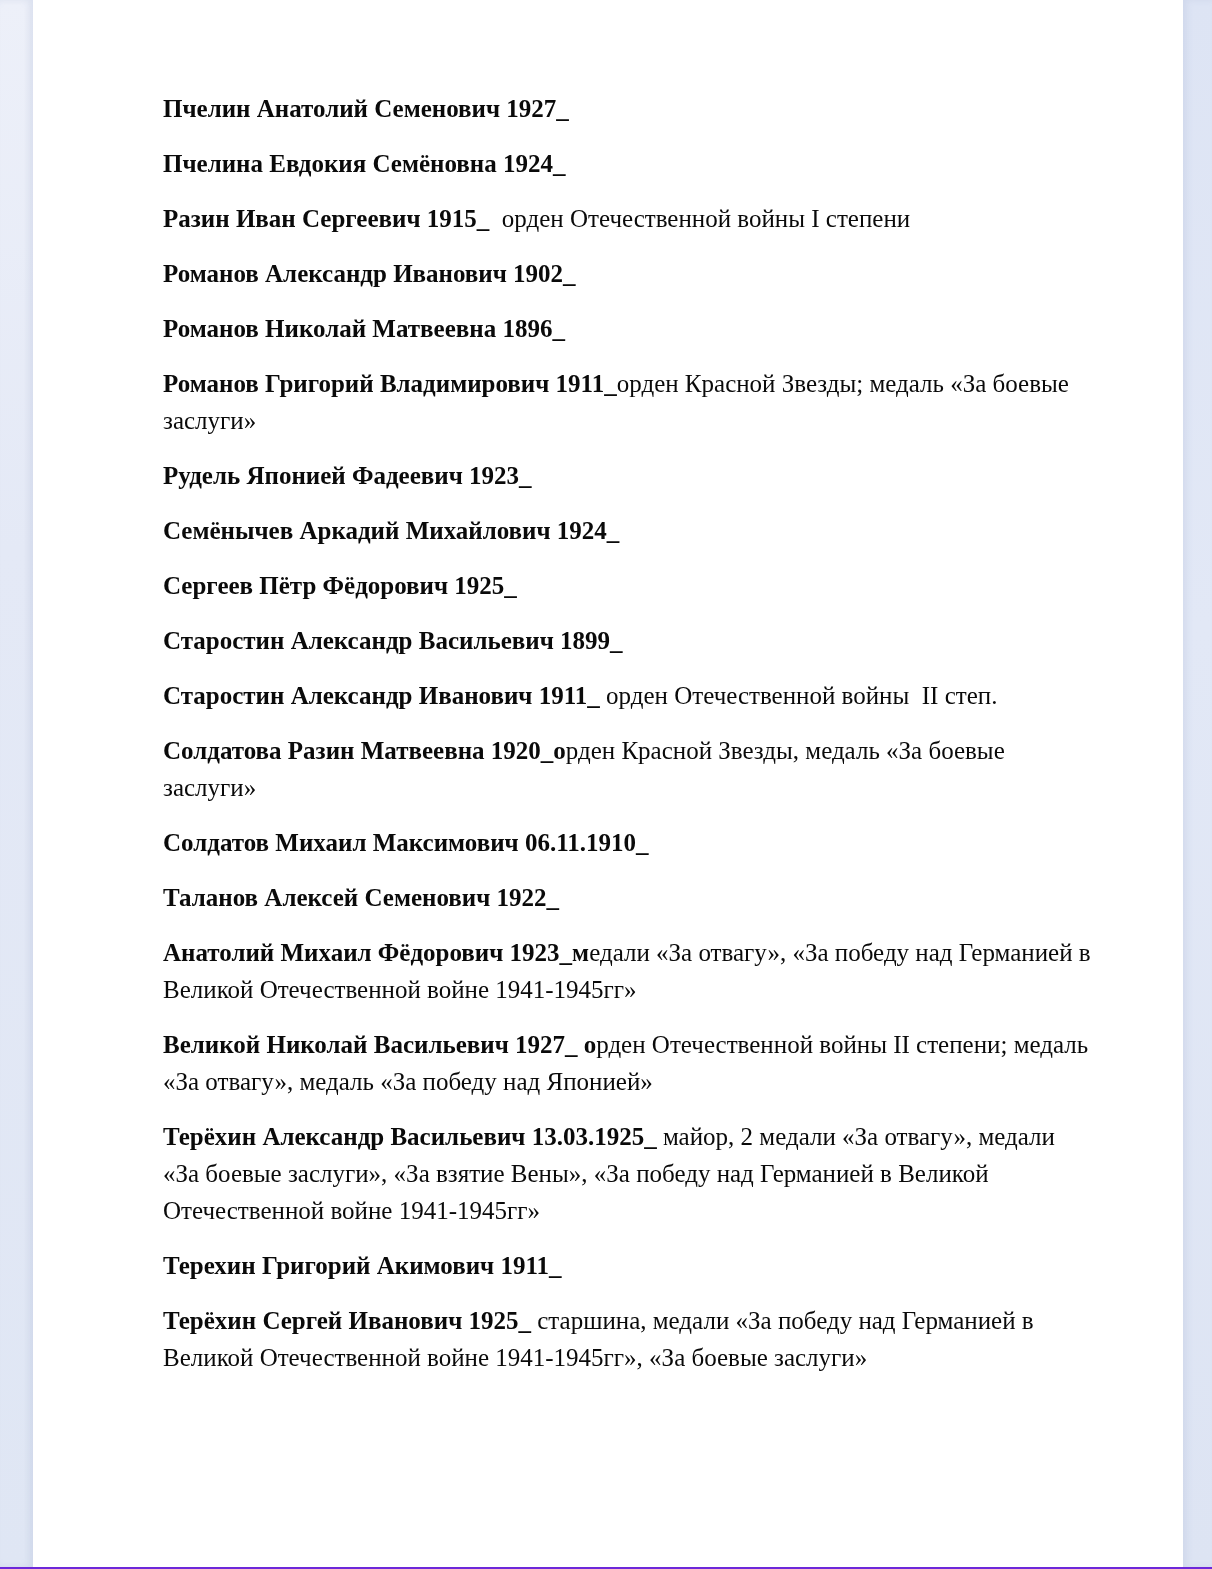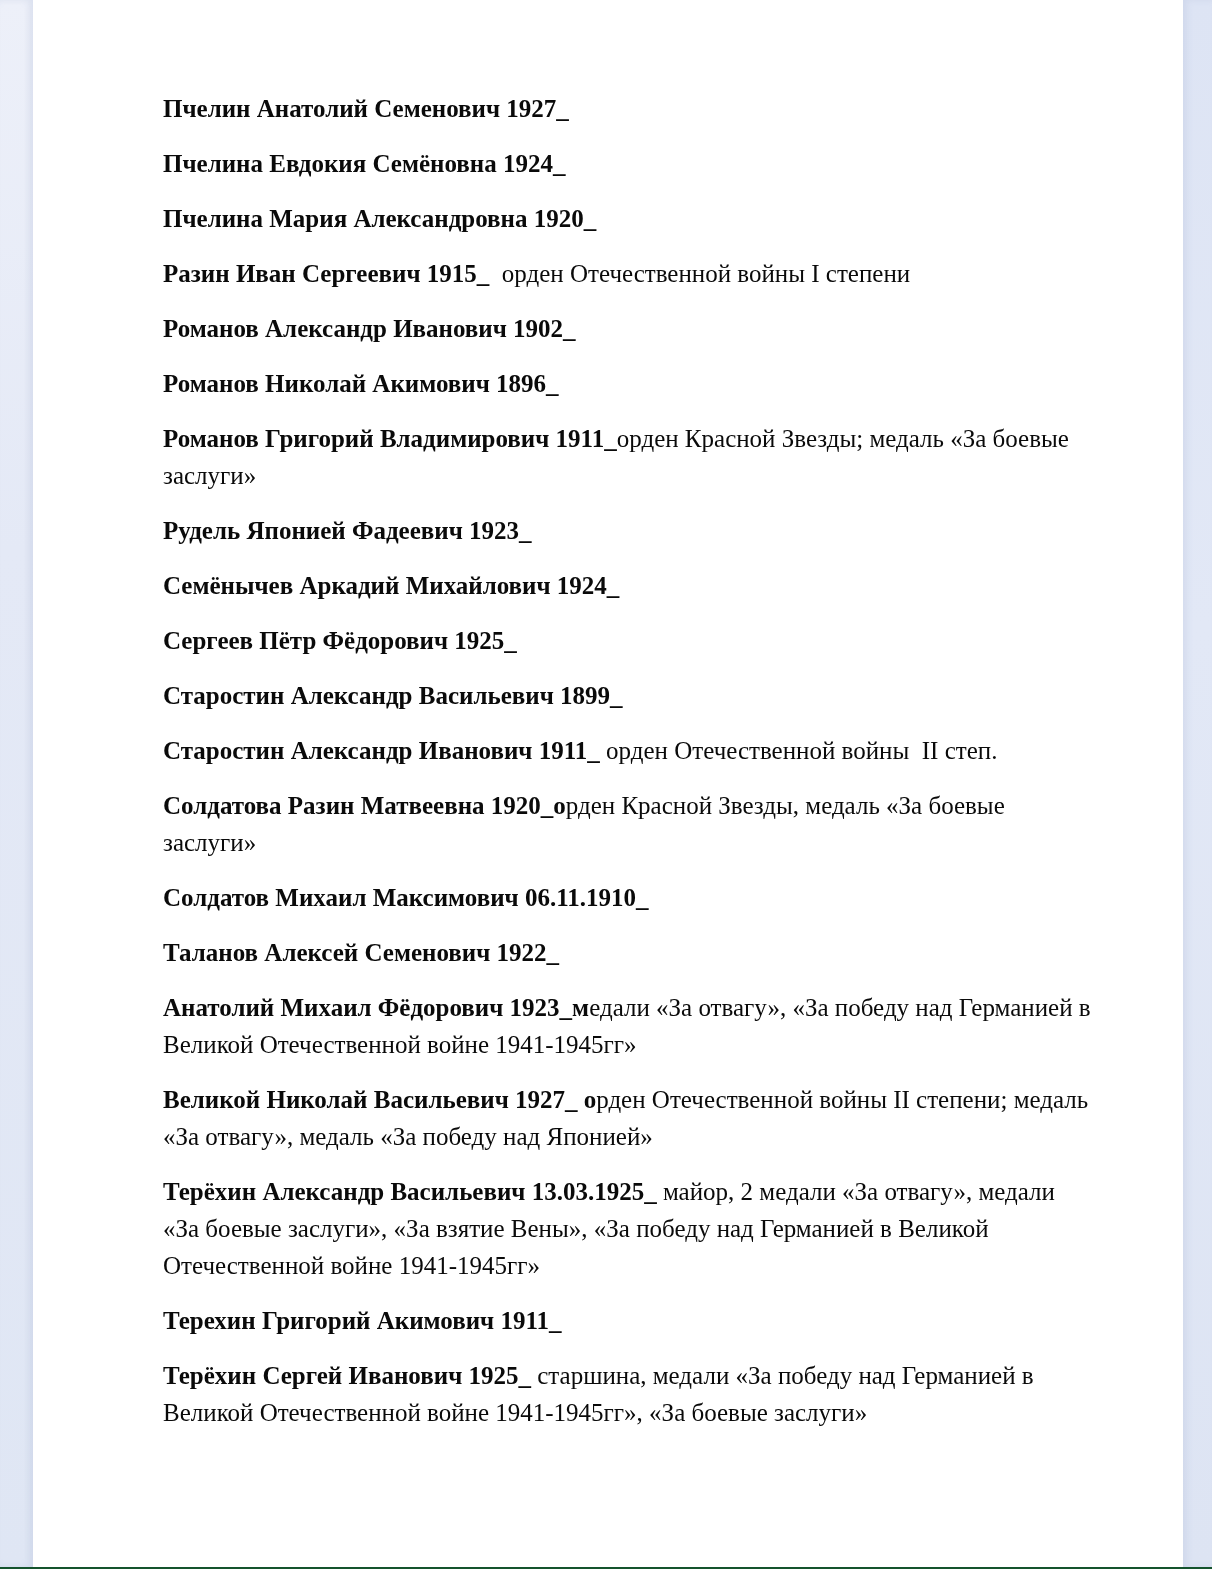--- a/index.html
+++ b/index.html
@@ -9,21 +9,21 @@
     height: 1569px;
     overflow: hidden;
     background: #ffffff;
     font-family: "Liberation Serif", serif;
   }
   .canvas {
     display: flex;
     width: 1212px;
     height: 1569px;
     box-sizing: border-box;
-    border-bottom: 2px solid #14532d;
+    border-bottom: 2px solid #6d28d9;
   }
   .strip {
     flex: 0 0 auto;
     height: 100%;
   }
   .strip.left {
     width: 33px;
     background: linear-gradient(180deg, #edf0f9 0%, #e4e9f6 35%, #dfe6f4 100%);
     box-shadow: inset -4px 0 6px rgba(140, 155, 195, 0.18);
   }
@@ -62,28 +62,27 @@
 <body>
 
 <div class="canvas">
   <div class="strip left"></div>
   <div class="page">
     <div class="content" id="veterans-list">
   <p class="entry"><span class="name">Пчелин Анатолий Семенович 1927_</span><span class="awards"></span></p>
 
   <p class="entry"><span class="name">Пчелина Евдокия Семёновна 1924_</span><span class="awards"></span></p>
 
-  <p class="entry"><span class="name">Пчелина Мария Александровна 1920_</span><span class="awards"></span></p>
 
   <p class="entry"><span class="name">Разин Иван Сергеевич 1915_</span><span class="awards">  орден Отечественной войны I степени</span></p>
 
   <p class="entry"><span class="name">Романов Александр Иванович 1902_</span><span class="awards"></span></p>
 
 
-  <p class="entry"><span class="name">Романов Николай Акимович 1896_</span><span class="awards"></span></p>
+  <p class="entry"><span class="name">Романов Николай Матвеевна 1896_</span><span class="awards"></span></p>
 
   <p class="entry"><span class="name">Романов Григорий Владимирович 1911_</span><span class="awards">орден Красной Звезды; медаль «За боевые заслуги»</span></p>
 
   <p class="entry"><span class="name">Рудель Японией Фадеевич 1923_</span><span class="awards"></span></p>
 
   <p class="entry"><span class="name">Семёнычев Аркадий Михайлович 1924_</span><span class="awards"></span></p>
 
   <p class="entry"><span class="name">Сергеев Пётр Фёдорович 1925_</span><span class="awards"></span></p>
 
   <p class="entry"><span class="name">Старостин Александр Васильевич 1899_</span><span class="awards"></span></p>

